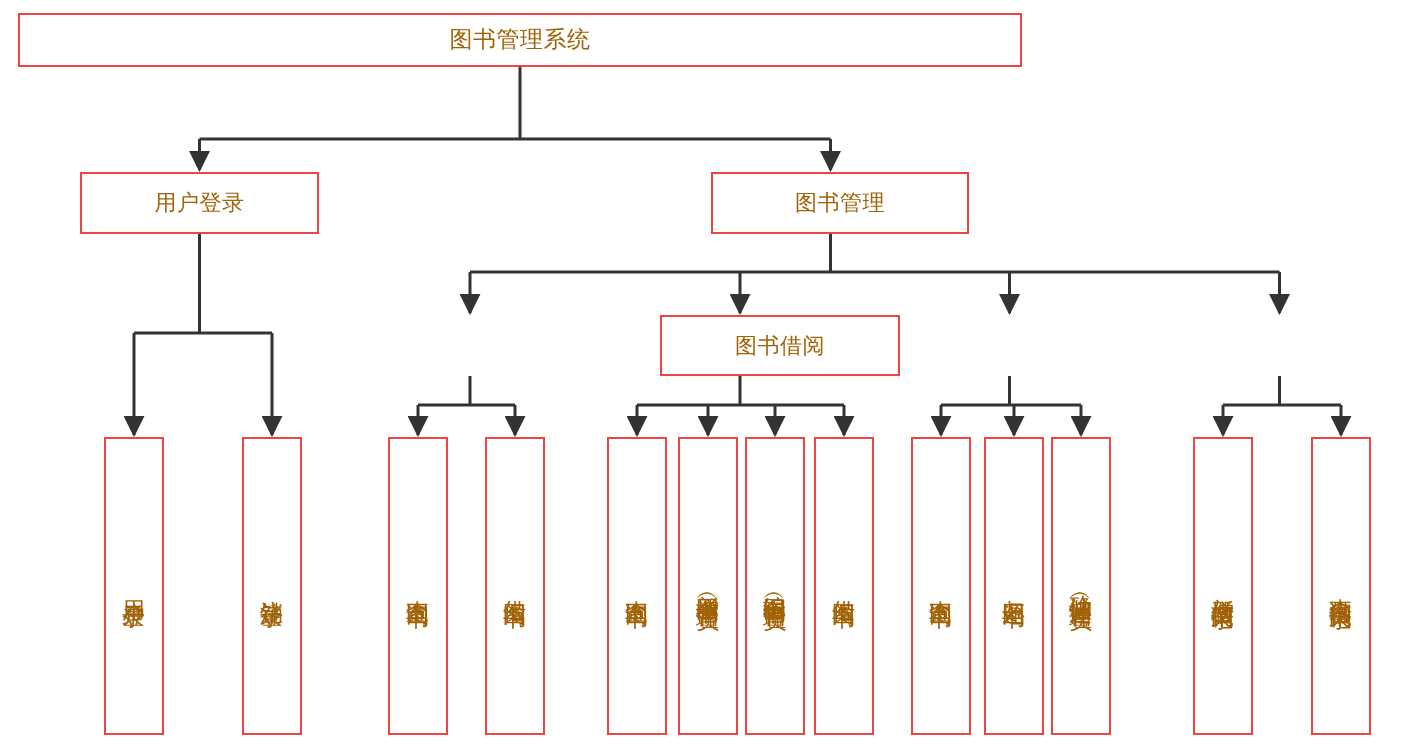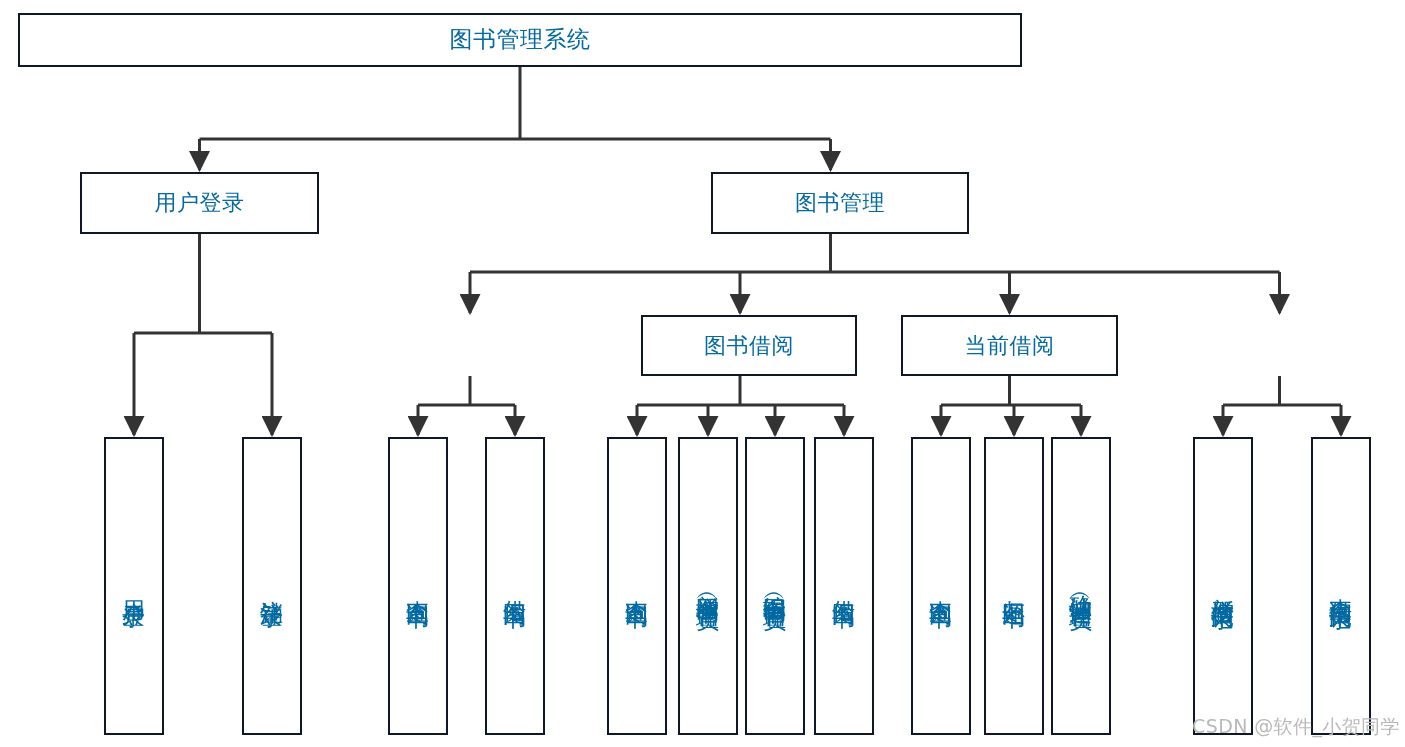--- a/index.html
+++ b/index.html
@@ -22,26 +22,26 @@
     position: absolute;
     left: 0;
     top: 0;
     width: 1405px;
     height: 747px;
     pointer-events: none;
   }
   .node {
     position: absolute;
     box-sizing: border-box;
-    border: 2px solid #0f172a;
+    border: 2px solid #ef4444;
     background: #ffffff;
     display: flex;
     align-items: center;
     justify-content: center;
-    color: #0369a1;
+    color: #a16207;
   }
   .node .label {
     display: block;
     text-align: center;
     line-height: 1.18;
     letter-spacing: 0.5px;
   }
   
   .node.horiz .label {
     writing-mode: horizontal-tb;
@@ -122,25 +122,22 @@
     <span class="label">图书管理系统</span>
   </div>
 
   <div class="node horiz" id="node-user-login" style="left: 80px; top: 172px; width: 239px; height: 62px;">
     <span class="label">用户登录</span>
   </div>
   <div class="node horiz" id="node-book-manage" style="left: 711px; top: 172px; width: 258px; height: 62px;">
     <span class="label">图书管理</span>
   </div>
 
-  <div class="node horiz" id="node-book-borrow" style="left: 641px; top: 315px; width: 216px; height: 61px;">
+  <div class="node horiz" id="node-book-borrow" style="left: 660px; top: 315px; width: 240px; height: 61px;">
     <span class="label">图书借阅</span>
-  </div>
-  <div class="node horiz" id="node-current-borrow" style="left: 901px; top: 315px; width: 217px; height: 61px;">
-    <span class="label">当前借阅</span>
   </div>
 
   <div class="node vert" id="node-leaf-user-login" style="left: 104px; top: 437px; width: 60px; height: 298px;">
     <span class="label">用户登录</span>
   </div>
   <div class="node vert" id="node-leaf-logout" style="left: 242px; top: 437px; width: 60px; height: 298px;">
     <span class="label">注销登录</span>
   </div>
   <div class="node vert" id="node-leaf-query-book-rec" style="left: 388px; top: 437px; width: 60px; height: 298px;">
     <span class="label">查询图书</span>
@@ -169,14 +166,13 @@
   <div class="node vert" id="node-leaf-confirm-return" style="left: 1051px; top: 437px; width: 60px; height: 298px;">
     <span class="label">确认归还（管理员）</span>
   </div>
   <div class="node vert" id="node-leaf-add-record" style="left: 1193px; top: 437px; width: 60px; height: 298px;">
     <span class="label">新增借阅记录</span>
   </div>
   <div class="node vert" id="node-leaf-query-record" style="left: 1311px; top: 437px; width: 60px; height: 298px;">
     <span class="label">查询借阅记录</span>
   </div>
 
-  <div class="watermark" id="watermark-el" style="left: 1192px; top: 714px;">CSDN @软件_小贺同学</div>
 </div>
 
 </body></html>

